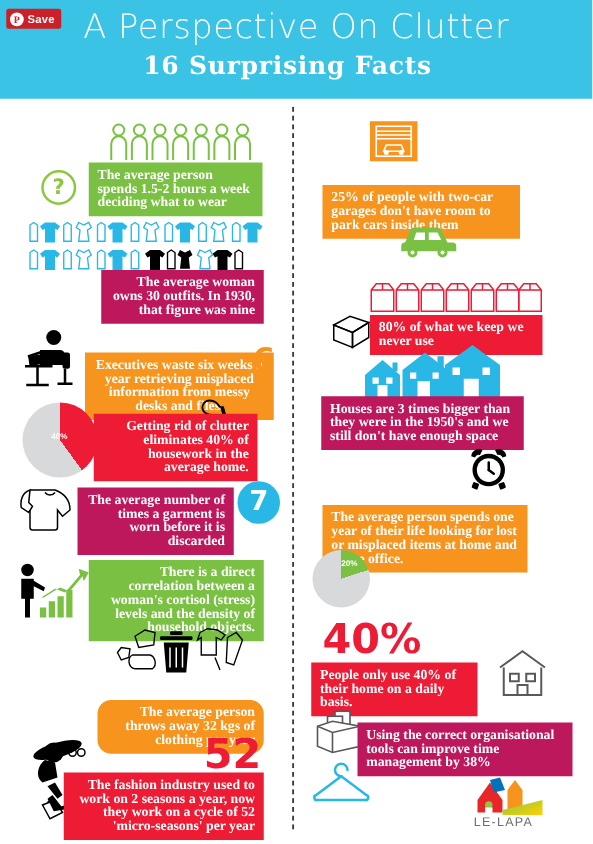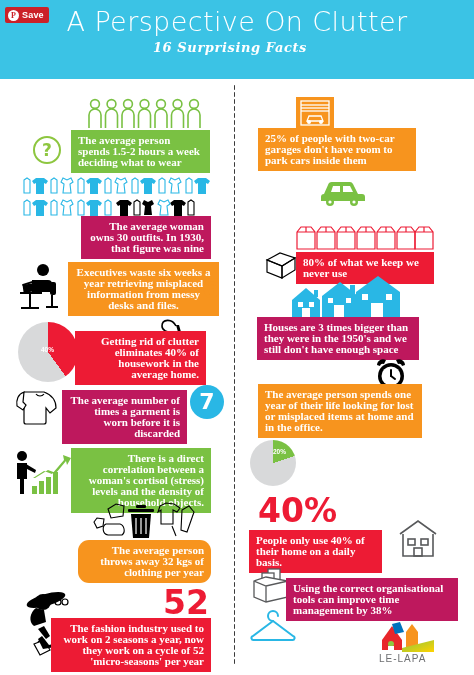--- a/index.html
+++ b/index.html
@@ -43,21 +43,21 @@
   }
   .title {
     position: absolute; left: 0; top: 6px; width: 474px;
     text-align: center; color: #ffffff;
     font-size: 27px; font-weight: 300; letter-spacing: .4px;
     font-family: "DejaVu Sans", sans-serif;
   }
   .subtitle {
     position: absolute; left: 0; top: 40px; width: 460px;
     text-align: center; color: #ffffff;
-    font-size: 13px; font-style: italic; font-weight: bold;
+    font-size: 20px; font-weight: bold;
     font-family: "DejaVu Serif", serif;
     letter-spacing: .6px;
   }
 
   
   .divider {
     position: absolute; left: 233px; top: 84px;
     width: 3px; height: 580px;
     background-image: radial-gradient(#3a3a3a 40%, transparent 42%);
     background-size: 3px 7px;
@@ -69,21 +69,21 @@
     position: absolute;
     color: #ffffff;
     font-size: 11px;
     line-height: 11px;
     font-weight: bold;
     padding: 5px 7px;
     font-family: Liberation Serif, serif;
   }
   .green  { background: #7ac143; }
   .blue   { background: #be185d; }
-  .orange { background: #f7941e; }
+  .orange { background: #f7941e; margin-top: 20px; }
   .red    { background: #ed1b34; }
   .ta-r { text-align: right; }
   .ta-l { text-align: left; }
 
   .bignum {
     position: absolute;
     font-weight: bold;
     font-family: "DejaVu Sans", sans-serif;
     line-height: 1;
   }

